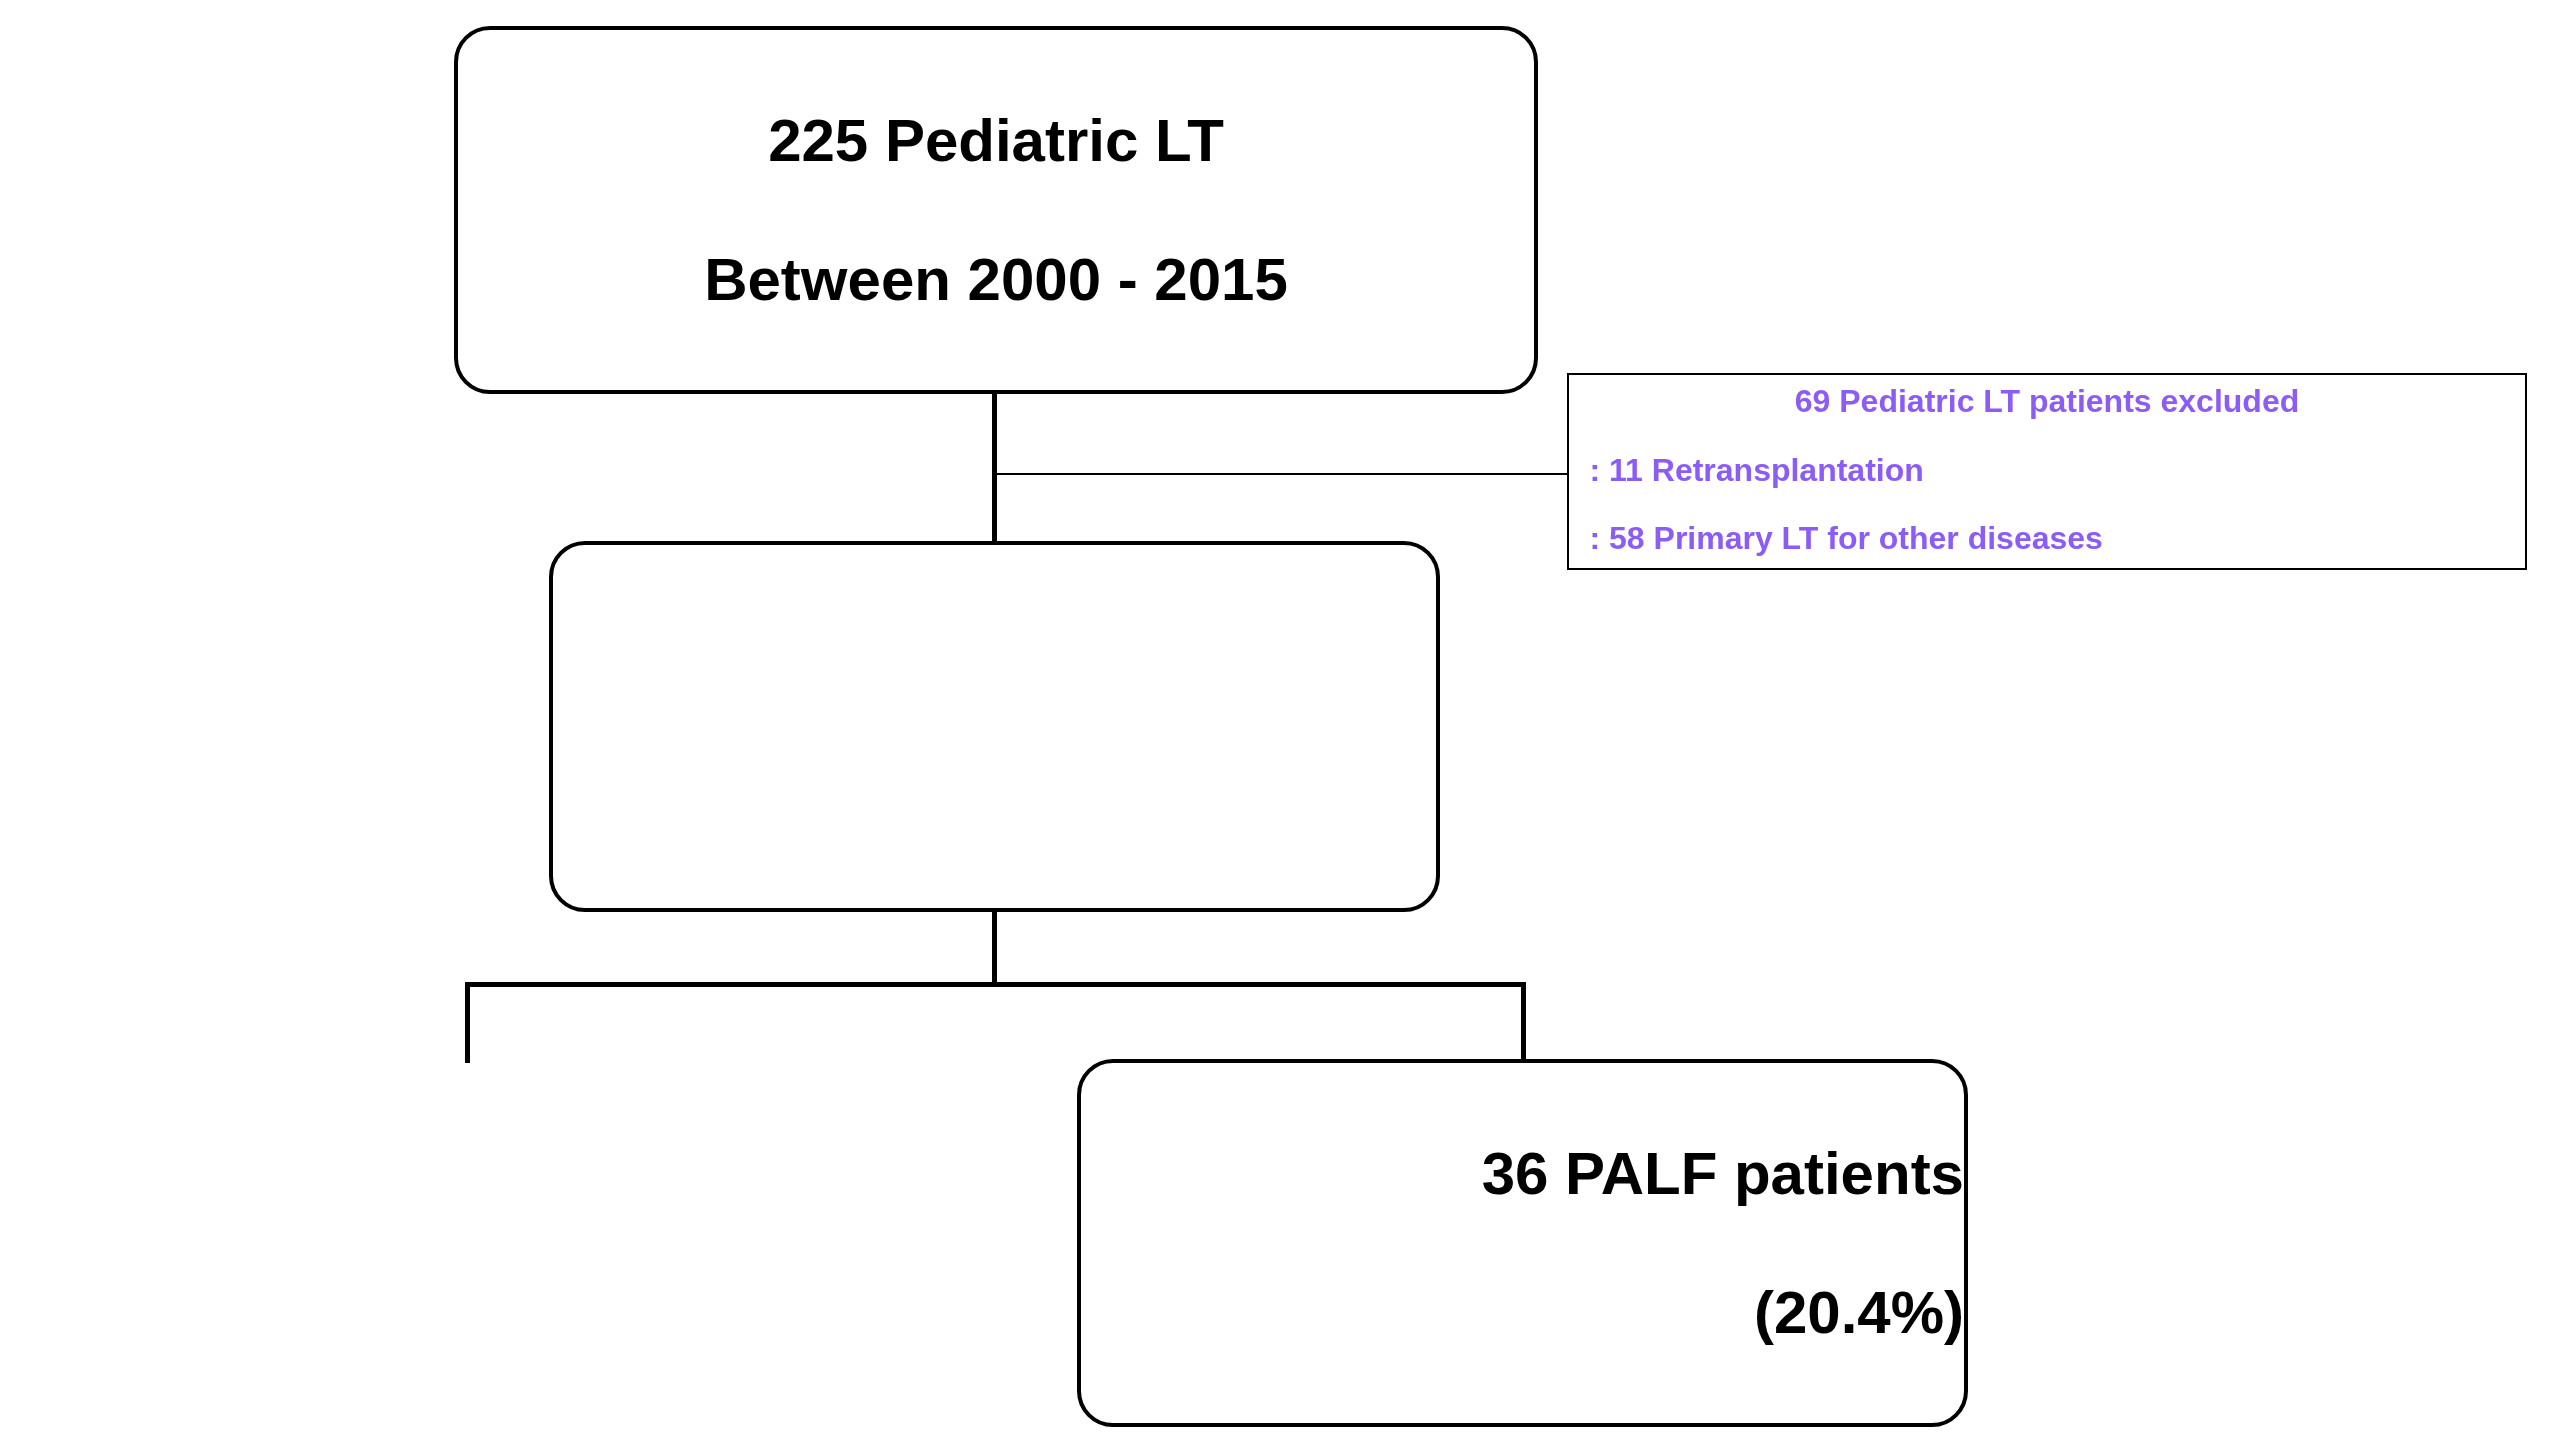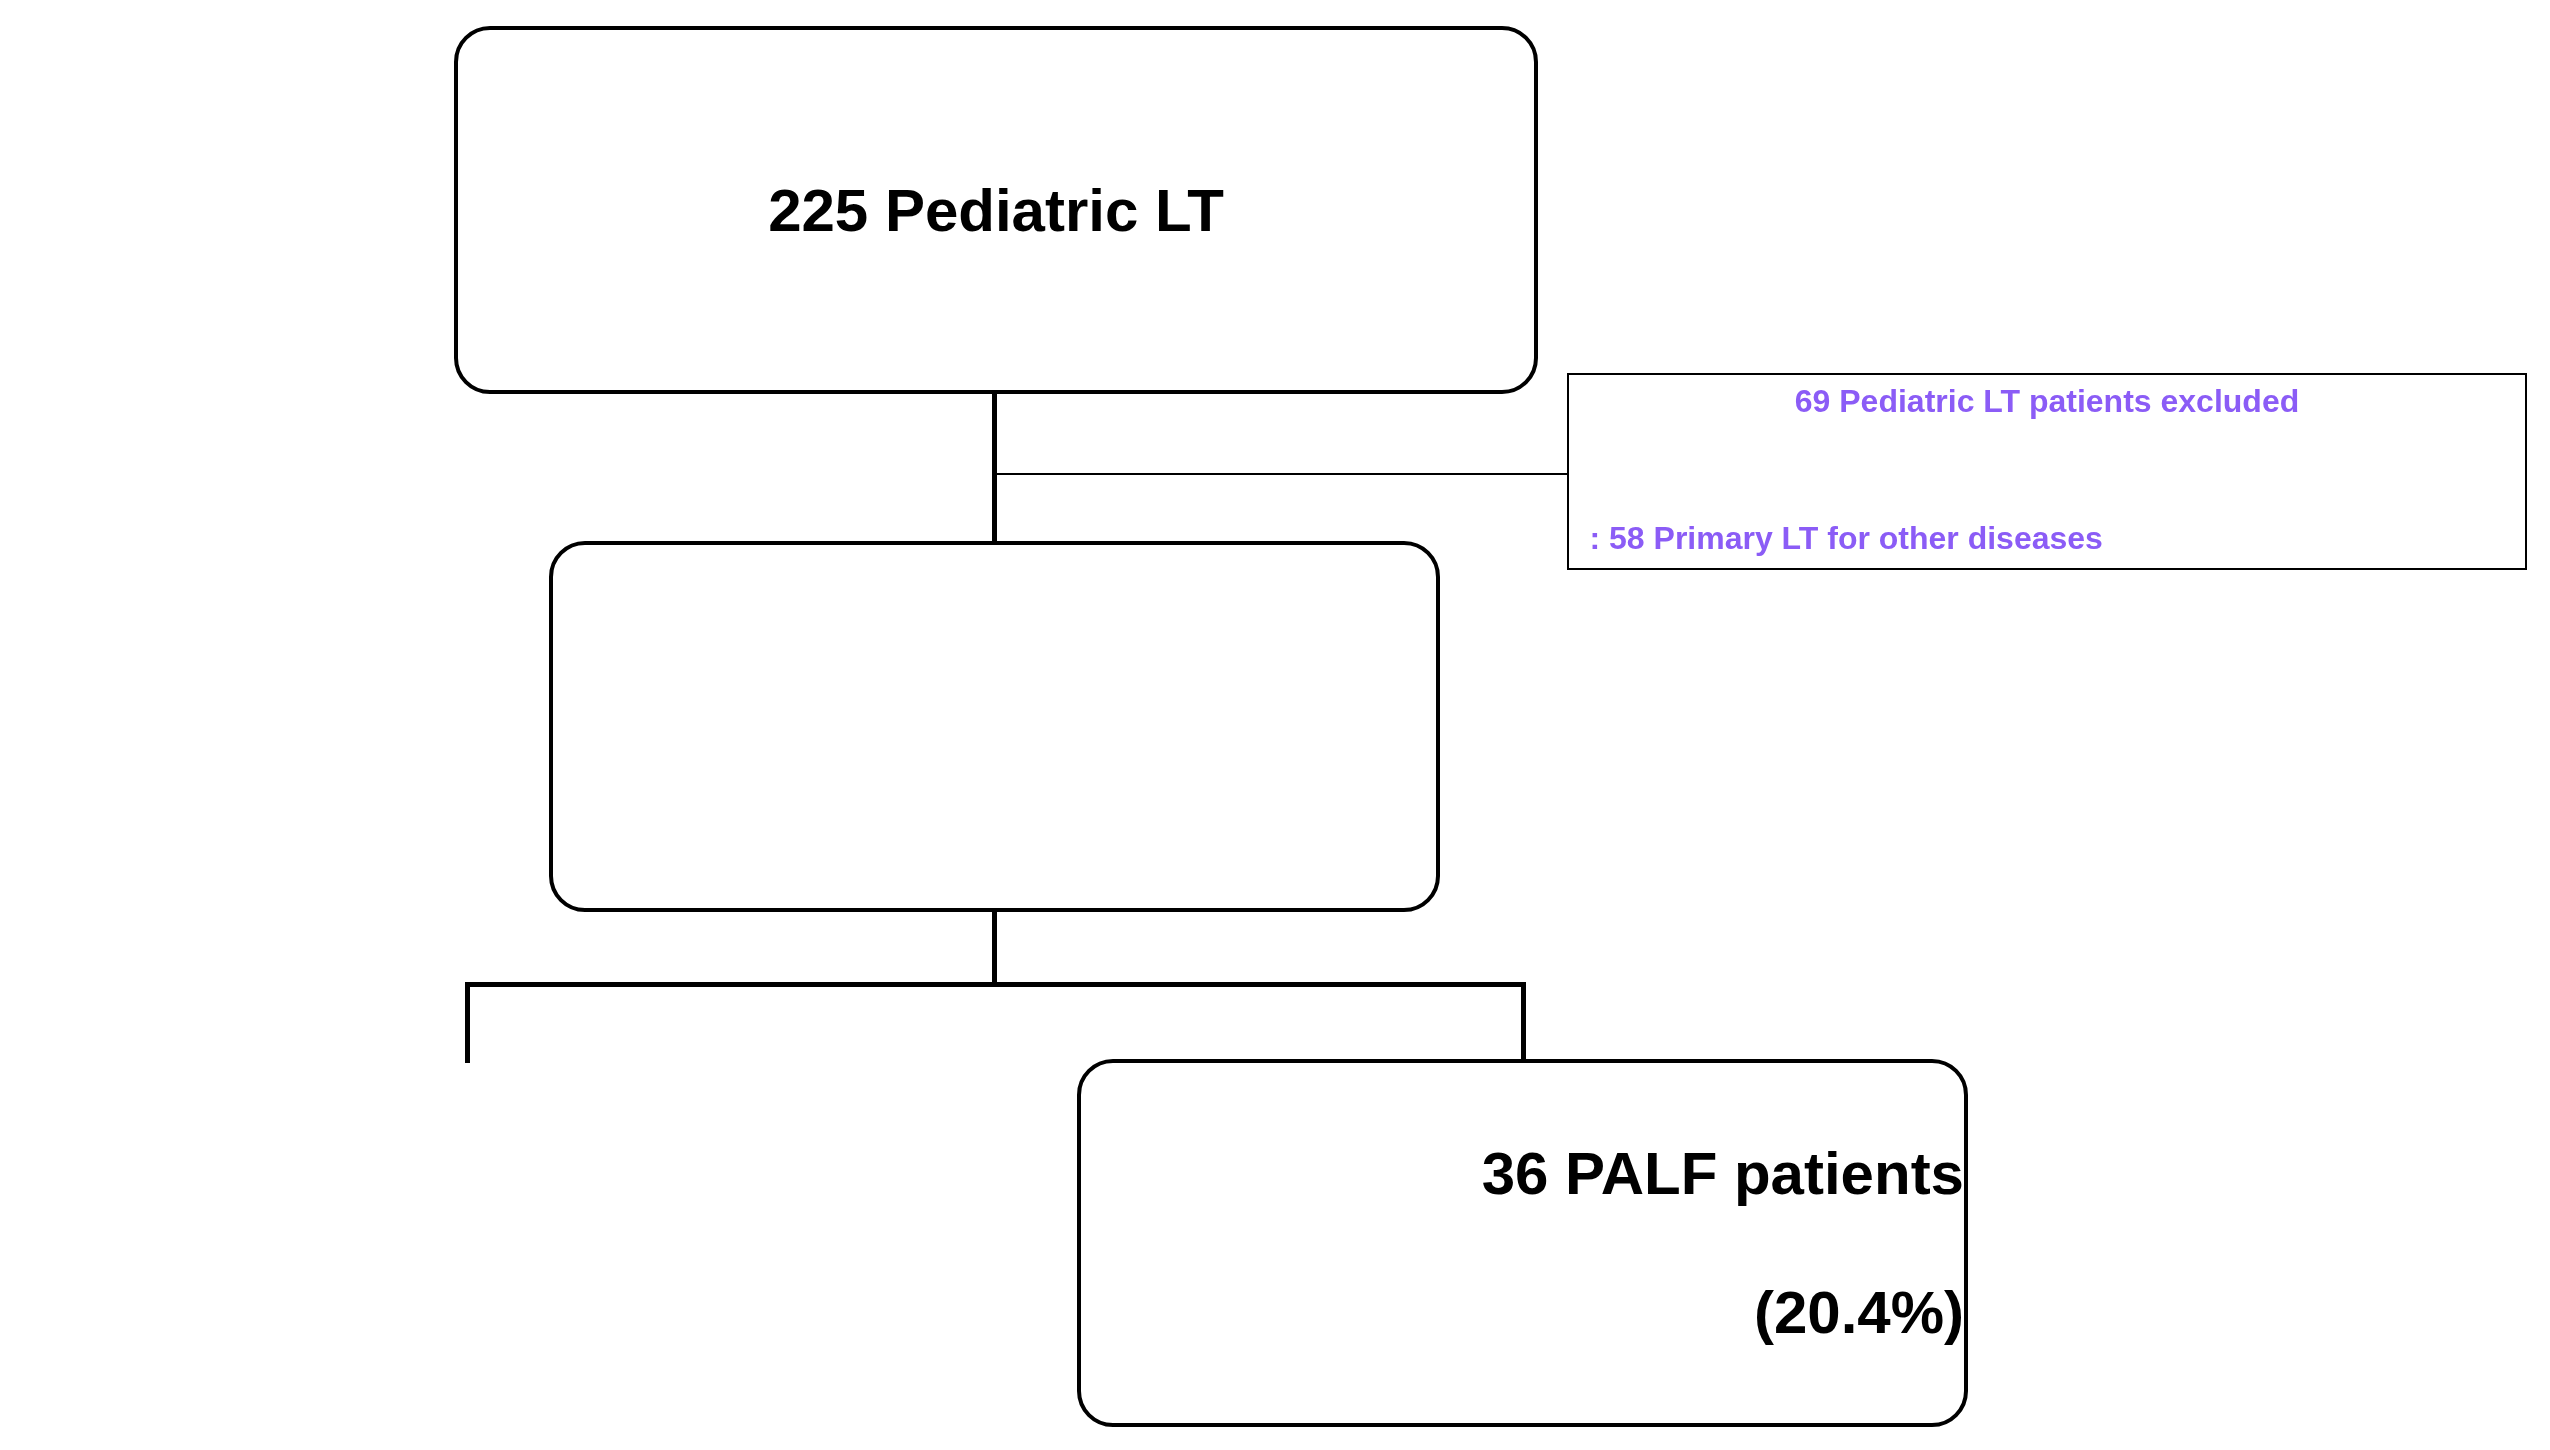--- a/index.html
+++ b/index.html
@@ -99,24 +99,26 @@
 
   <div class="conn" id="conn-stem-1"></div>
   <div class="conn" id="conn-excl"></div>
   <div class="conn" id="conn-stem-2"></div>
   <div class="conn" id="conn-bar"></div>
   <div class="conn" id="conn-drop-l"></div>
   <div class="conn" id="conn-drop-r"></div>
 
   <div class="node" id="node-total">
     <span class="line">225 Pediatric LT</span>
+    <span class="line">Between 2000 - 2015</span>
   </div>
 
   <div id="node-excluded">
     <span class="ex-line ex-head">69 Pediatric LT patients excluded</span>
+    <span class="ex-line ex-item">: 11 Retransplantation</span>
     <span class="ex-line ex-item">: 58 Primary LT for other diseases</span>
   </div>
 
   <div class="node" id="node-included">
   </div>
 
 
   <div class="node" id="node-palf">
     <span class="line">36 PALF patients</span>
     <span class="line">(20.4%)</span>

